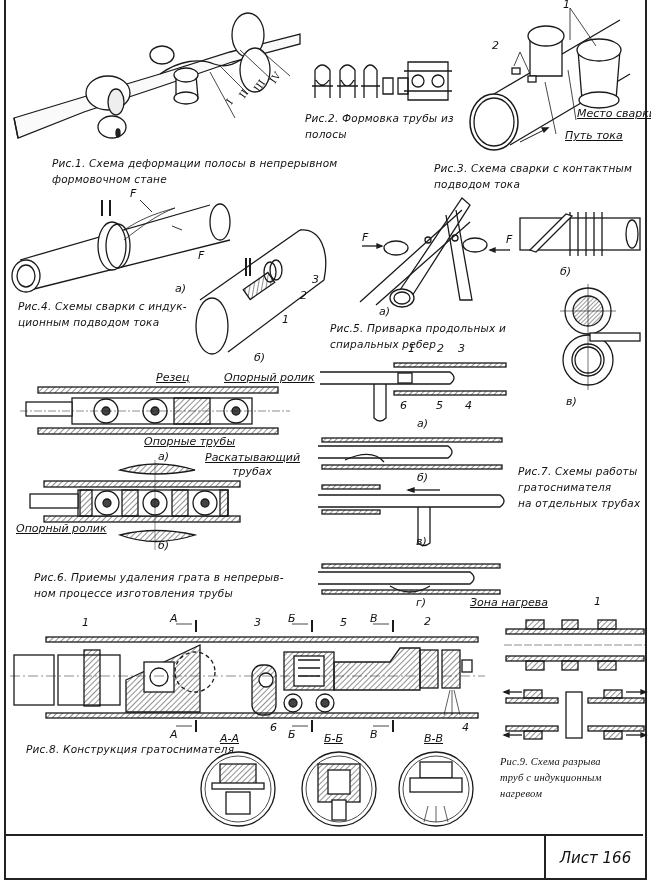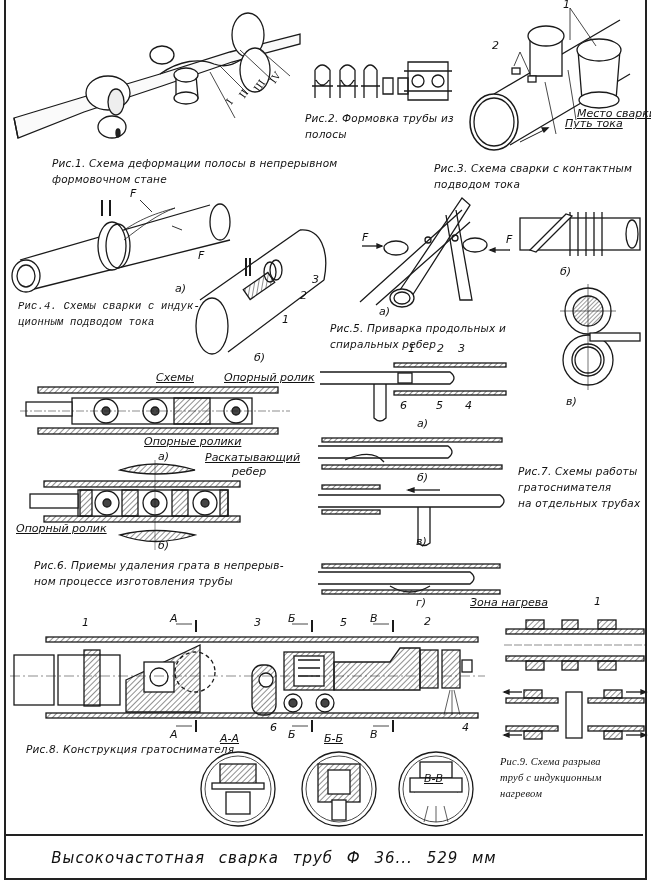--- a/index.html
+++ b/index.html
@@ -295,51 +295,51 @@
 <div class="lbl" style="left:240px;top:88px;font-family:'DejaVu Serif',serif;font-style:normal;font-size:10px;transform:rotate(-55deg);">II</div>
 <div class="lbl" style="left:254px;top:80px;font-family:'DejaVu Serif',serif;font-style:normal;font-size:10px;transform:rotate(-55deg);">III</div>
 <div class="lbl" style="left:270px;top:72px;font-family:'DejaVu Serif',serif;font-style:normal;font-size:10px;transform:rotate(-55deg);">IV</div>
 
 <div class="cap" style="left:305px;top:110px;">Рис.2. Формовка трубы из
 полосы</div>
 
 <div class="lbl" style="left:563px;top:-1px;">1</div>
 <div class="lbl" style="left:492px;top:40px;">2</div>
 <div class="lbl ul" style="left:577px;top:108px;">Место сварки</div>
-<div class="lbl ul" style="left:565px;top:118px;">Путь тока</div>
+<div class="lbl ul" style="left:565px;top:130px;">Путь тока</div>
 <div class="cap" style="left:434px;top:160px;">Рис.3. Схема сварки с контактным
 подводом тока</div>
 
 <div class="lbl" style="left:130px;top:188px;">F</div>
 <div class="lbl" style="left:198px;top:250px;">F</div>
 <div class="lbl" style="left:175px;top:283px;">а)</div>
 <div class="lbl" style="left:254px;top:352px;">б)</div>
 <div class="lbl" style="left:282px;top:314px;">1</div>
 <div class="lbl" style="left:300px;top:290px;">2</div>
 <div class="lbl" style="left:312px;top:274px;">3</div>
-<div class="cap" style="left:18px;top:298px;font-family:Liberation Mono, monospace;">Рис.4. Схемы сварки с индук-
+<div class="cap" style="left:18px;top:298px;">Рис.4. Схемы сварки с индук-
 ционным подводом тока</div>
 
 <div class="lbl" style="left:362px;top:232px;">F</div>
 <div class="lbl" style="left:506px;top:234px;">F</div>
 <div class="lbl" style="left:379px;top:306px;">а)</div>
 <div class="lbl" style="left:560px;top:266px;">б)</div>
 <div class="lbl" style="left:566px;top:396px;">в)</div>
 <div class="cap" style="left:330px;top:320px;">Рис.5. Приварка продольных и
 спиральных ребер</div>
 
-<div class="lbl ul" style="left:156px;top:372px;">Схемы</div>
+<div class="lbl ul" style="left:156px;top:372px;">Резец</div>
 <div class="lbl ul" style="left:224px;top:372px;">Опорный ролик</div>
-<div class="lbl ul" style="left:144px;top:436px;">Опорные ролики</div>
+<div class="lbl ul" style="left:144px;top:436px;">Опорные трубы</div>
 <div class="lbl" style="left:158px;top:451px;">а)</div>
 <div class="lbl ul" style="left:205px;top:452px;">Раскатывающий</div>
-<div class="lbl" style="left:232px;top:466px;">ребер</div>
+<div class="lbl" style="left:232px;top:466px;">трубах</div>
 <div class="lbl ul" style="left:16px;top:523px;">Опорный ролик</div>
 <div class="lbl" style="left:158px;top:540px;">б)</div>
-<div class="cap" style="left:34px;top:557px;">Рис.6. Приемы удаления грата в непрерыв-
+<div class="cap" style="left:34px;top:569px;">Рис.6. Приемы удаления грата в непрерыв-
 ном процессе изготовления трубы</div>
 
 <div class="lbl" style="left:408px;top:343px;">1</div>
 <div class="lbl" style="left:437px;top:343px;">2</div>
 <div class="lbl" style="left:458px;top:343px;">3</div>
 <div class="lbl" style="left:465px;top:400px;">4</div>
 <div class="lbl" style="left:436px;top:400px;">5</div>
 <div class="lbl" style="left:400px;top:400px;">6</div>
 <div class="lbl" style="left:417px;top:418px;">а)</div>
 <div class="lbl" style="left:417px;top:472px;">б)</div>
@@ -356,24 +356,24 @@
 <div class="lbl" style="left:340px;top:617px;">5</div>
 <div class="lbl" style="left:270px;top:722px;">6</div>
 <div class="lbl" style="left:170px;top:613px;">А</div>
 <div class="lbl" style="left:170px;top:729px;">А</div>
 <div class="lbl" style="left:288px;top:613px;">Б</div>
 <div class="lbl" style="left:288px;top:729px;">Б</div>
 <div class="lbl" style="left:370px;top:613px;">В</div>
 <div class="lbl" style="left:370px;top:729px;">В</div>
 <div class="lbl ul" style="left:220px;top:733px;">А-А</div>
 <div class="lbl ul" style="left:324px;top:733px;">Б-Б</div>
-<div class="lbl ul" style="left:424px;top:733px;margin-top:40px;">В-В</div>
+<div class="lbl ul" style="left:424px;top:733px;">В-В</div>
 <div class="cap" style="left:26px;top:741px;">Рис.8. Конструкция гратоснимателя</div>
 
 <div class="lbl ul" style="left:470px;top:597px;">Зона нагрева</div>
 <div class="lbl" style="left:594px;top:596px;">1</div>
 <div class="cap" style="left:500px;top:754px;font-family:Liberation Serif, serif;">Рис.9. Схема разрыва
 труб с индукционным
 нагревом</div>
 
 <div class="title-bar">
-  <div class="title-main">Высокочастотная сварка труб Ф 36... 529 мм</div>
+  <div class="title-sheet">Лист 166</div>
 </div>
 
 </body></html>

